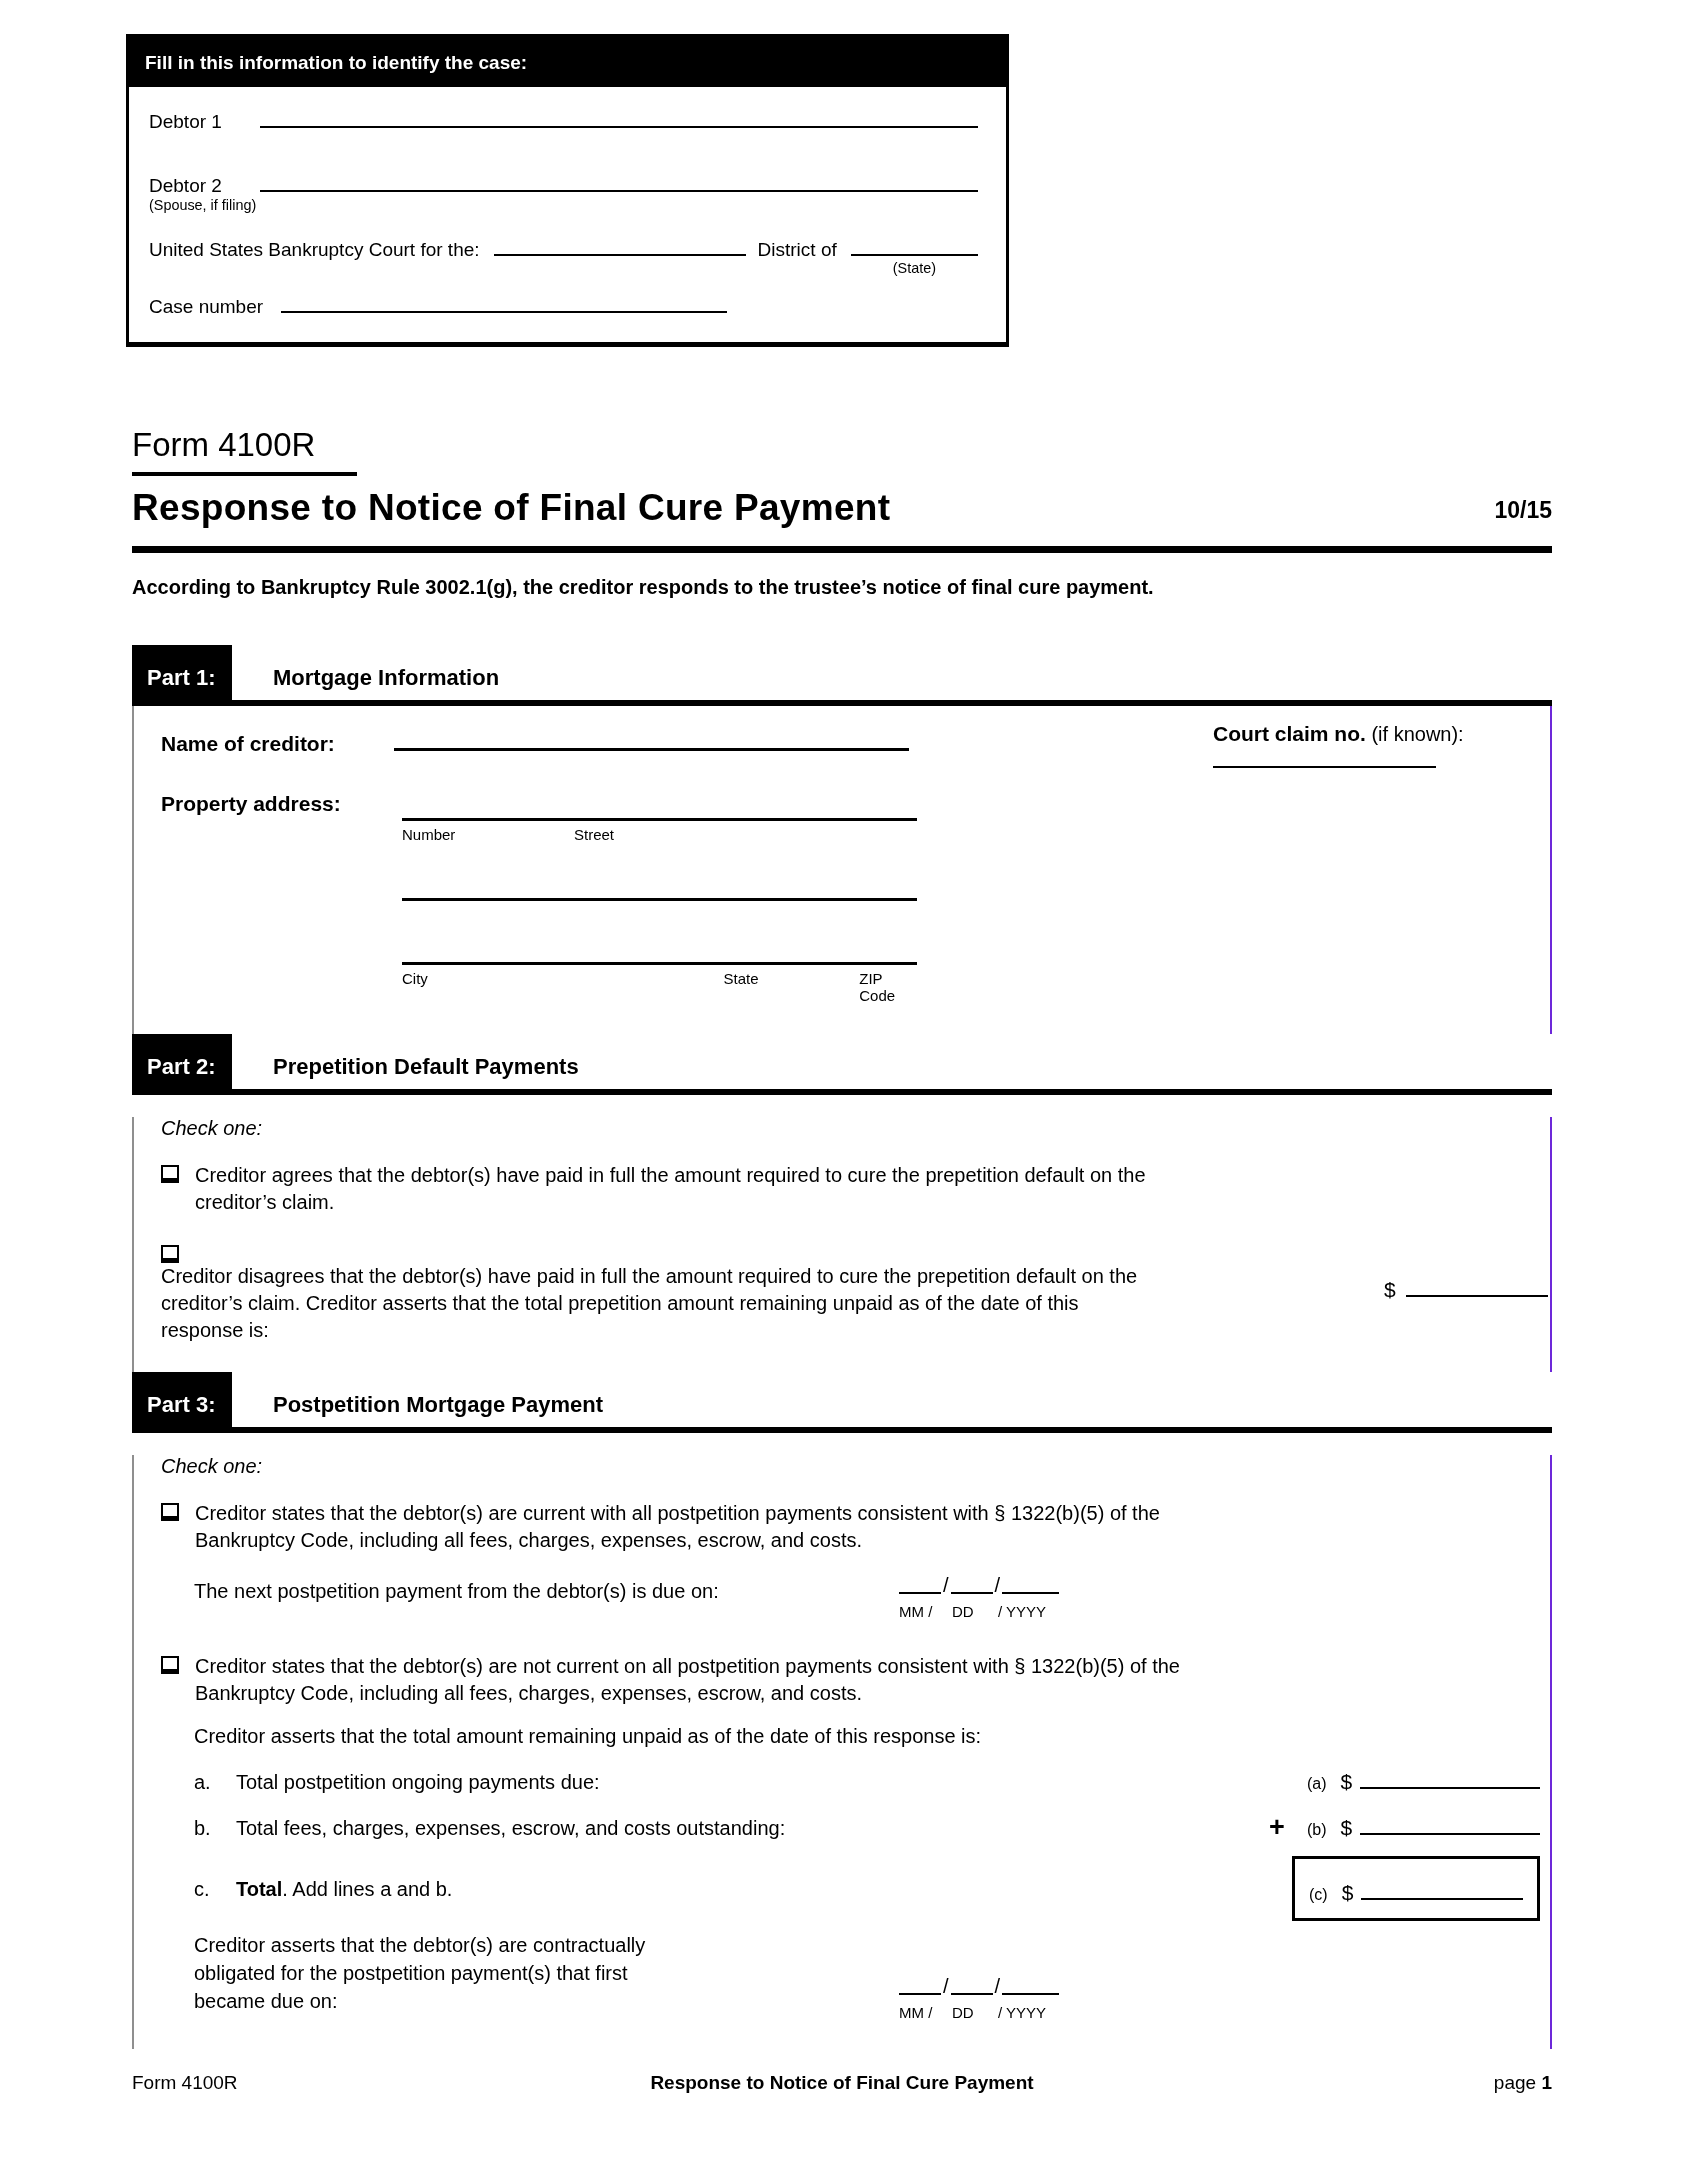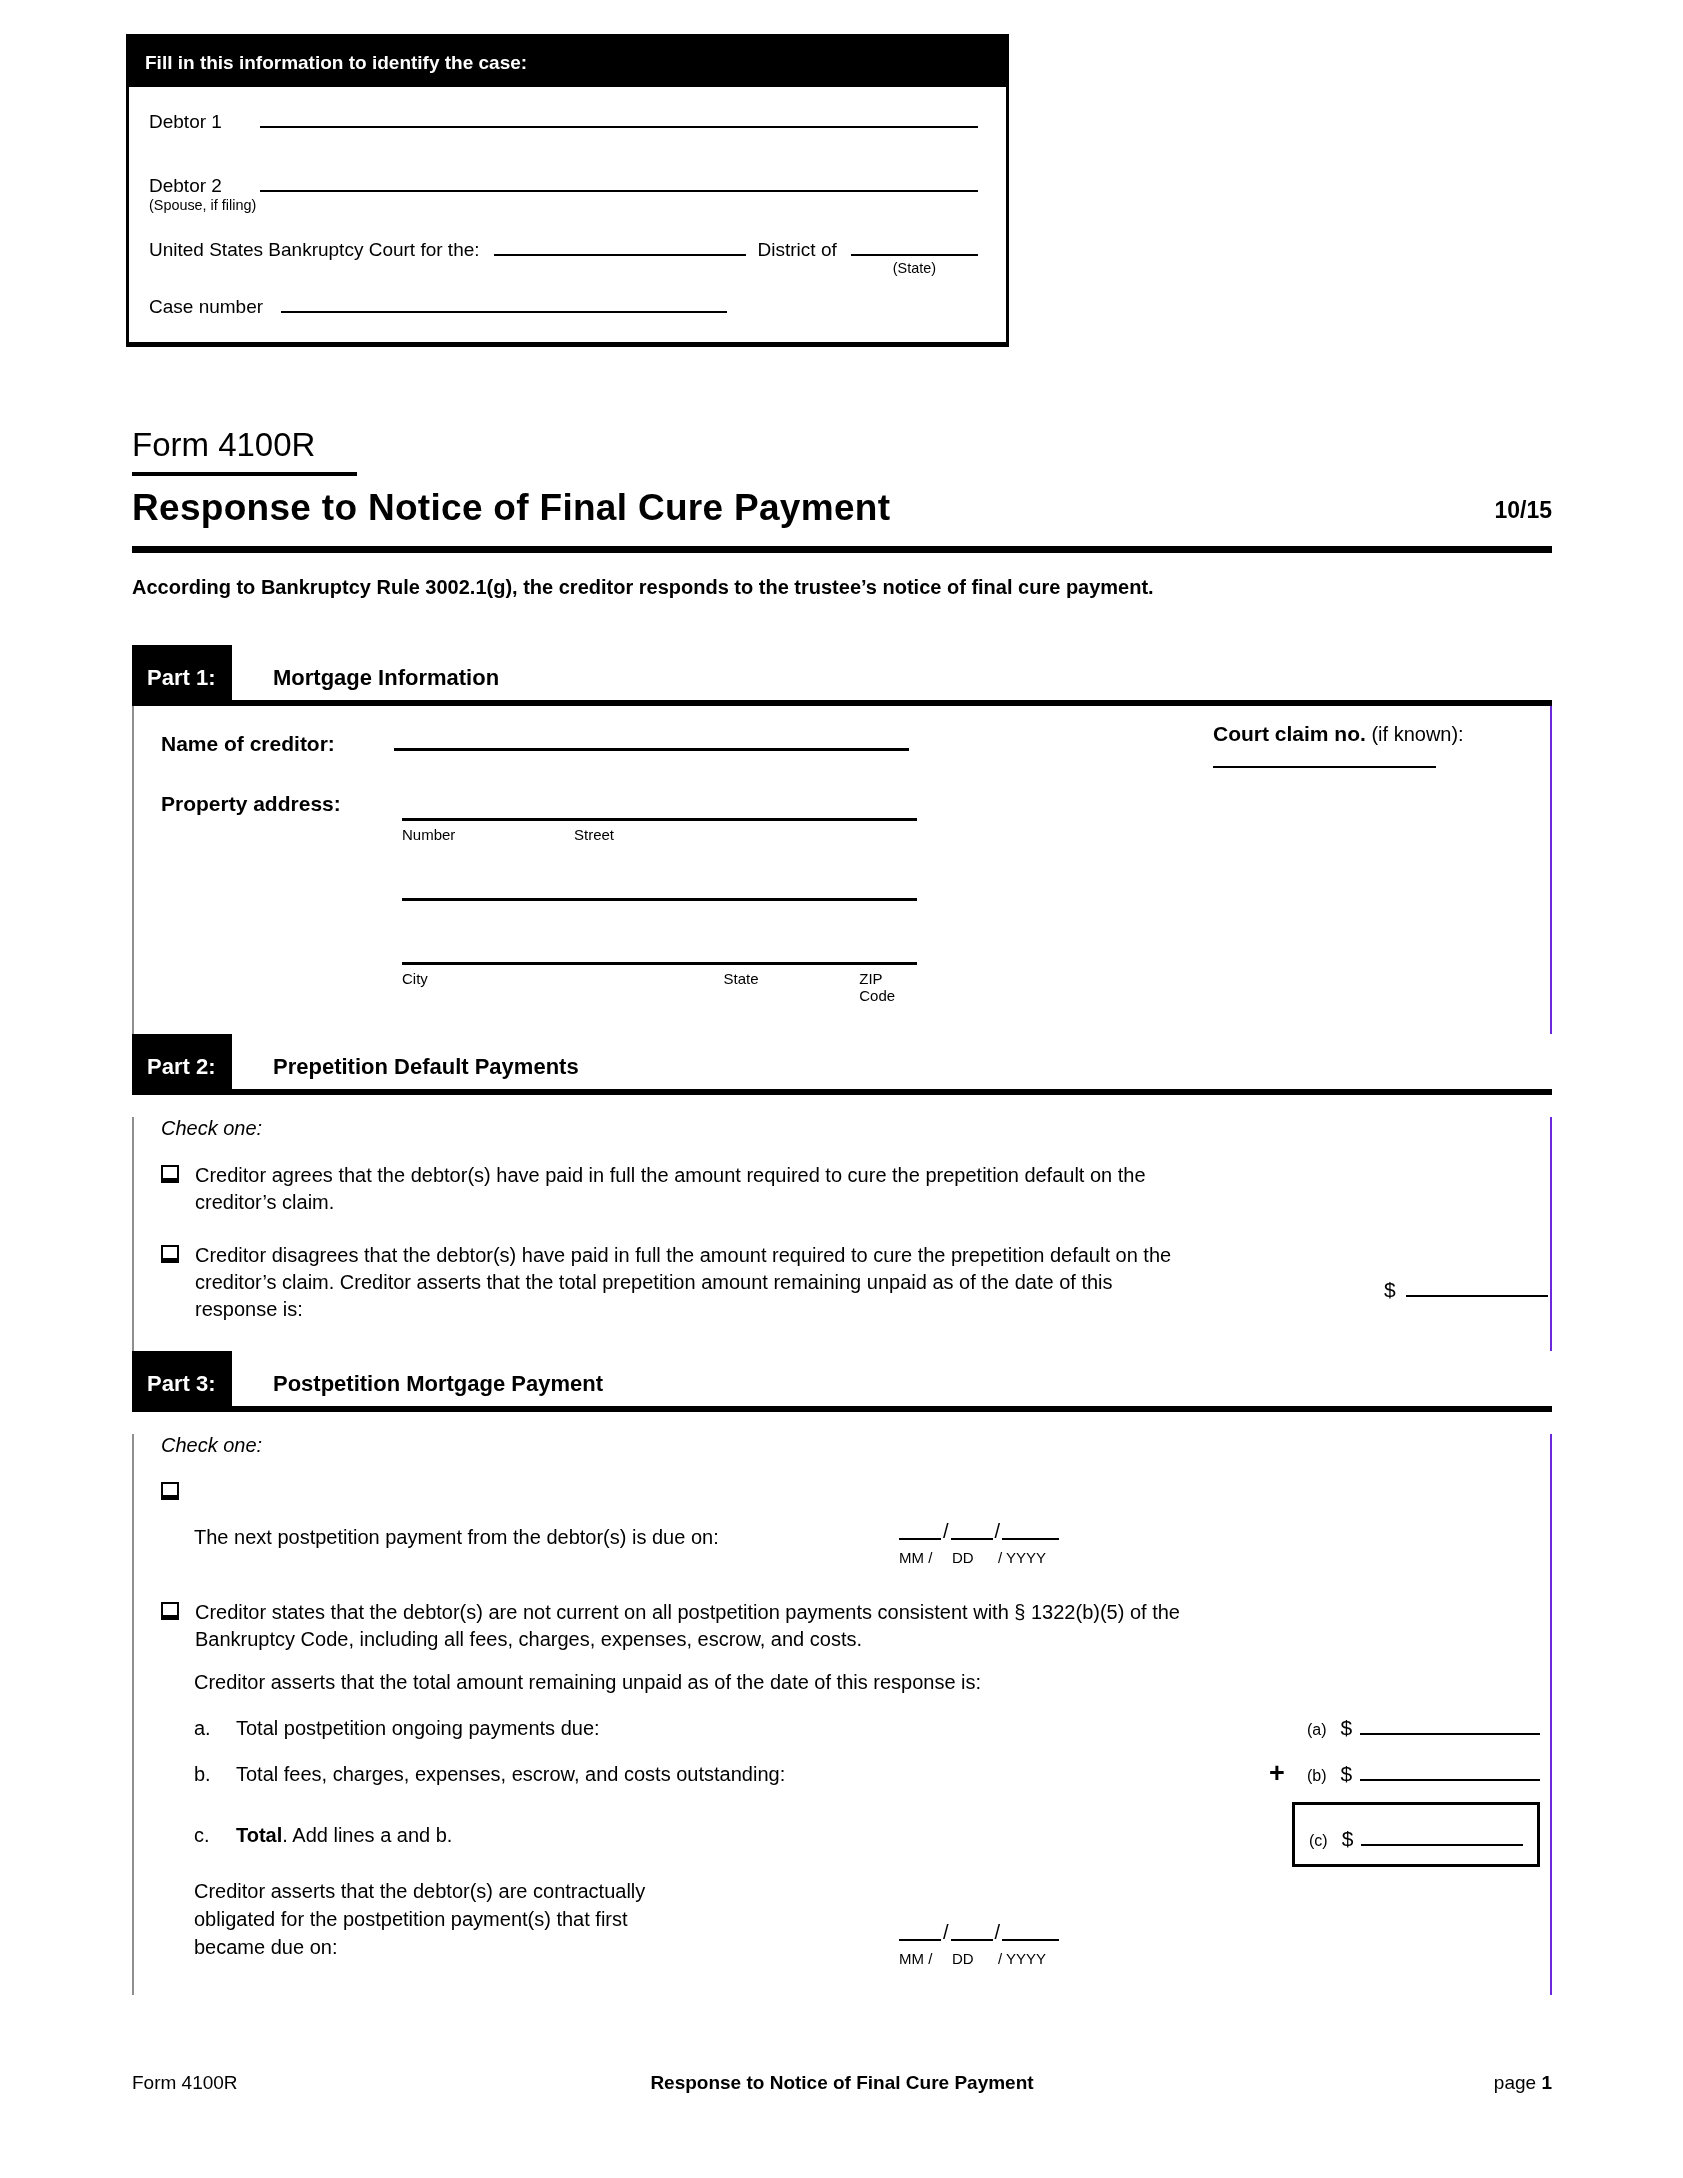--- a/index.html
+++ b/index.html
@@ -69,21 +69,21 @@
   .sub-number { width:127px; }
   .sub-city { width:302px; }
   .sub-state { width:99px; }
 
   
   .check-one { font-style:italic; font-size:20px; margin:22px 0 0 27px; }
   .opt-row { display:flex; margin:22px 0 0 27px; position:relative; }
   .checkbox { width:18px; height:18px; border:2.5px solid #000; border-bottom-width:5px; margin:3px 16px 0 0; flex:none; background:#fff; }
   .opt-text { font-size:20px; line-height:27px; max-width:990px; }
   .p2-body { padding-bottom:28px; }
-  .p2-opt2 { margin-top:26px; }
+  .p2-opt2 { margin-top:26px;flex-direction:column; }
   .amount { position:absolute; left:1223px; top:36px; width:164px; display:flex; align-items:baseline; font-size:21px; }
   .amount .blank { flex:1; margin-left:10px; border-bottom-width:2.5px; }
 
   
   .np-row { position:relative; margin:26px 0 0 60px; font-size:20px; height:57px; }
   .date-field { display:inline-block; }
   .np-row .date-field { position:absolute; left:705px; top:-4px; }
   .df-top { display:flex; align-items:baseline; font-size:20px; }
   .df-seg { display:inline-block; height:2px; border-bottom:2.5px solid #000; }
   .df-seg.s-mm, .df-seg.s-dd { width:42px; }
@@ -211,20 +211,21 @@
 
     <div class="part-header">
       <span class="part-label">Part 3:</span>
       <span class="part-heading">Postpetition Mortgage Payment</span>
     </div>
     <div class="part-body">
       <div class="check-one">Check one:</div>
 
       <div class="opt-row">
         <div class="checkbox"></div>
+        <div class="opt-text">Creditor states that the debtor(s) are current with all postpetition payments consistent with § 1322(b)(5) of the Bankruptcy Code, including all fees, charges, expenses, escrow, and costs.</div>
       </div>
 
       <div class="np-row">
         <span>The next postpetition payment from the debtor(s) is due on:</span>
         <span class="date-field">
           <span class="df-top">
             <span class="df-seg s-mm"></span>
             <span class="df-slash">/</span>
             <span class="df-seg s-dd"></span>
             <span class="df-slash">/</span>

